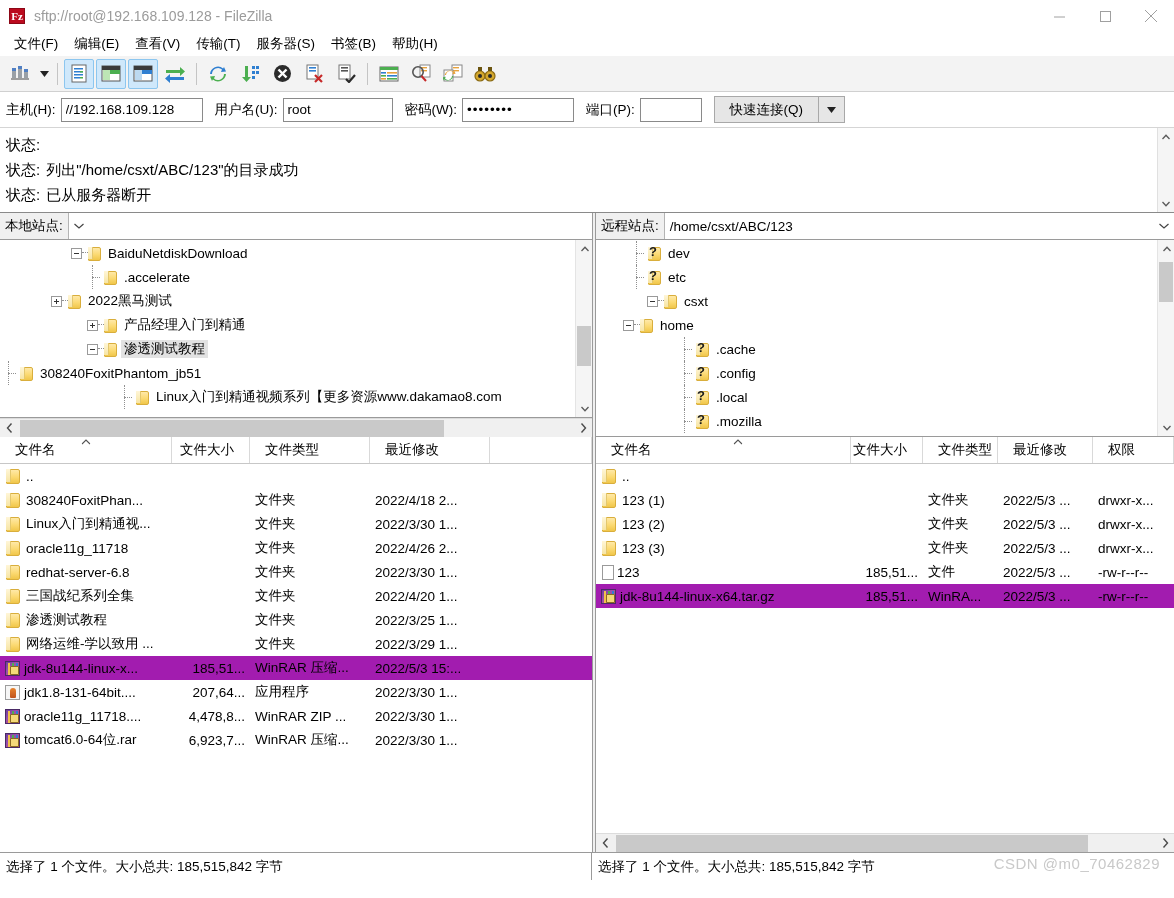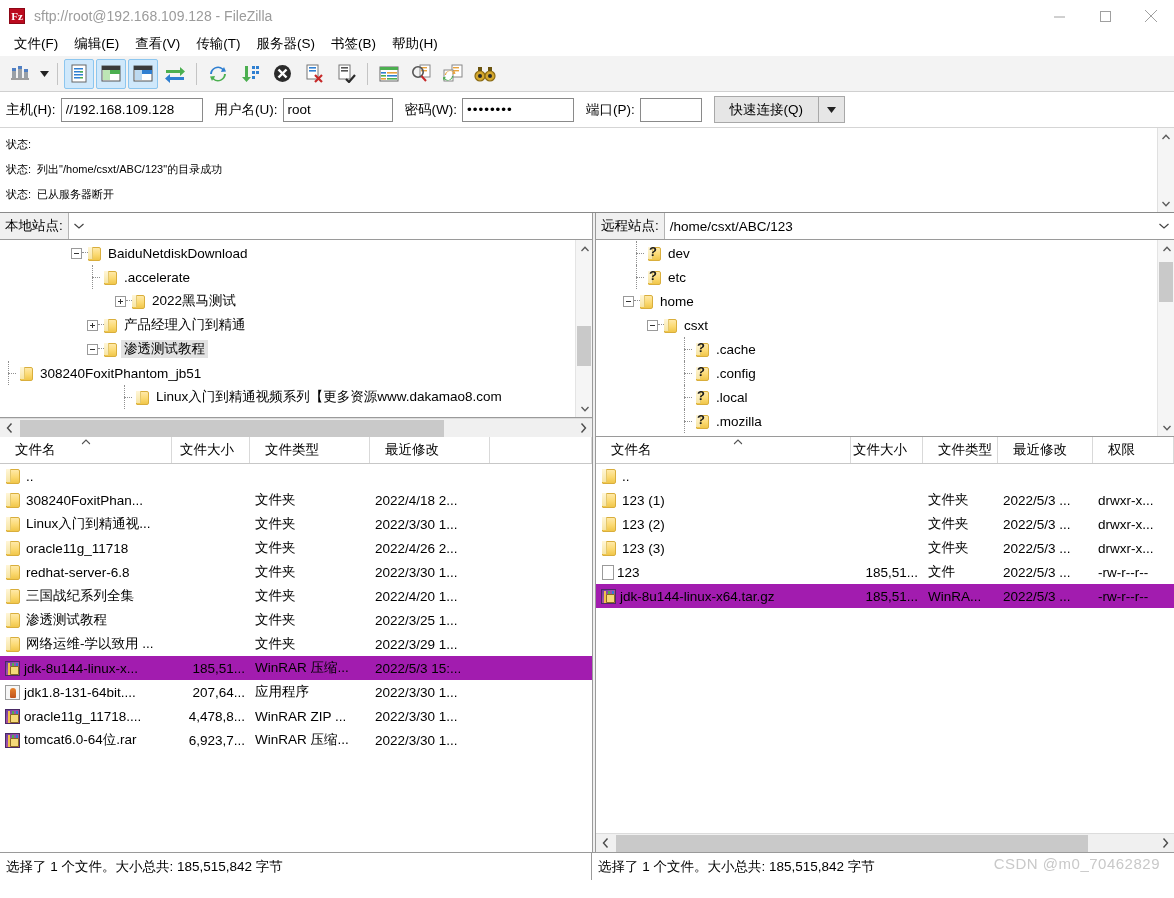--- a/index.html
+++ b/index.html
@@ -154,21 +154,21 @@
     position: relative;
   }
   .loglist {
     flex: 1;
     padding: 4px 0 0 6px;
     overflow: hidden;
   }
   .logrow {
     display: flex;
     line-height: 25px;
-    font-size: 11px;
+    font-size: 15px;
     white-space: nowrap;
   }
   .logrow .lbl { margin-right: 6px; }
   .log-scroll {
     width: 17px;
     background: #f5f5f5;
     border-left: 1px solid #e0e0e0;
     display: flex;
     flex-direction: column;
     justify-content: space-between;
@@ -802,21 +802,21 @@
               <div class="texp-box"></div>
             </div>
           <div class="fico"></div>
           <span class="tlabel">BaiduNetdiskDownload</span>
         </div>
         <div class="tnode" style="padding-left:84px">
           <div class="tleaf-line"></div>
           <div class="fico"></div>
           <span class="tlabel">.accelerate</span>
         </div>
-        <div class="tnode" style="padding-left:112px">
+        <div class="tnode" style="padding-left:48px">
           <div class="texp dotted-after">
               <div class="texp-box plus"></div>
             </div>
           <div class="fico"></div>
           <span class="tlabel">2022黑马测试</span>
         </div>
         <div class="tnode" style="padding-left:84px">
           <div class="texp dotted-after">
               <div class="texp-box plus"></div>
             </div>
@@ -1021,33 +1021,33 @@
             </div>
           <span class="tlabel">dev</span>
         </div>
         <div class="tnode" style="padding-left:32px">
           <div class="tleaf-line"></div>
           <div class="fico q">
               <span class="qm">?</span>
             </div>
           <span class="tlabel">etc</span>
         </div>
+        <div class="tnode" style="padding-left:48px">
+          <div class="texp dotted-after">
+              <div class="texp-box"></div>
+            </div>
+          <div class="fico"></div>
+          <span class="tlabel">csxt</span>
+        </div>
         <div class="tnode" style="padding-left:24px">
           <div class="texp dotted-after">
               <div class="texp-box"></div>
             </div>
           <div class="fico"></div>
           <span class="tlabel">home</span>
-        </div>
-        <div class="tnode" style="padding-left:48px">
-          <div class="texp dotted-after">
-              <div class="texp-box"></div>
-            </div>
-          <div class="fico"></div>
-          <span class="tlabel">csxt</span>
         </div>
         <div class="tnode" style="padding-left:80px">
           <div class="tleaf-line"></div>
           <div class="fico q">
               <span class="qm">?</span>
             </div>
           <span class="tlabel">.cache</span>
         </div>
         <div class="tnode" style="padding-left:80px">
           <div class="tleaf-line"></div>

